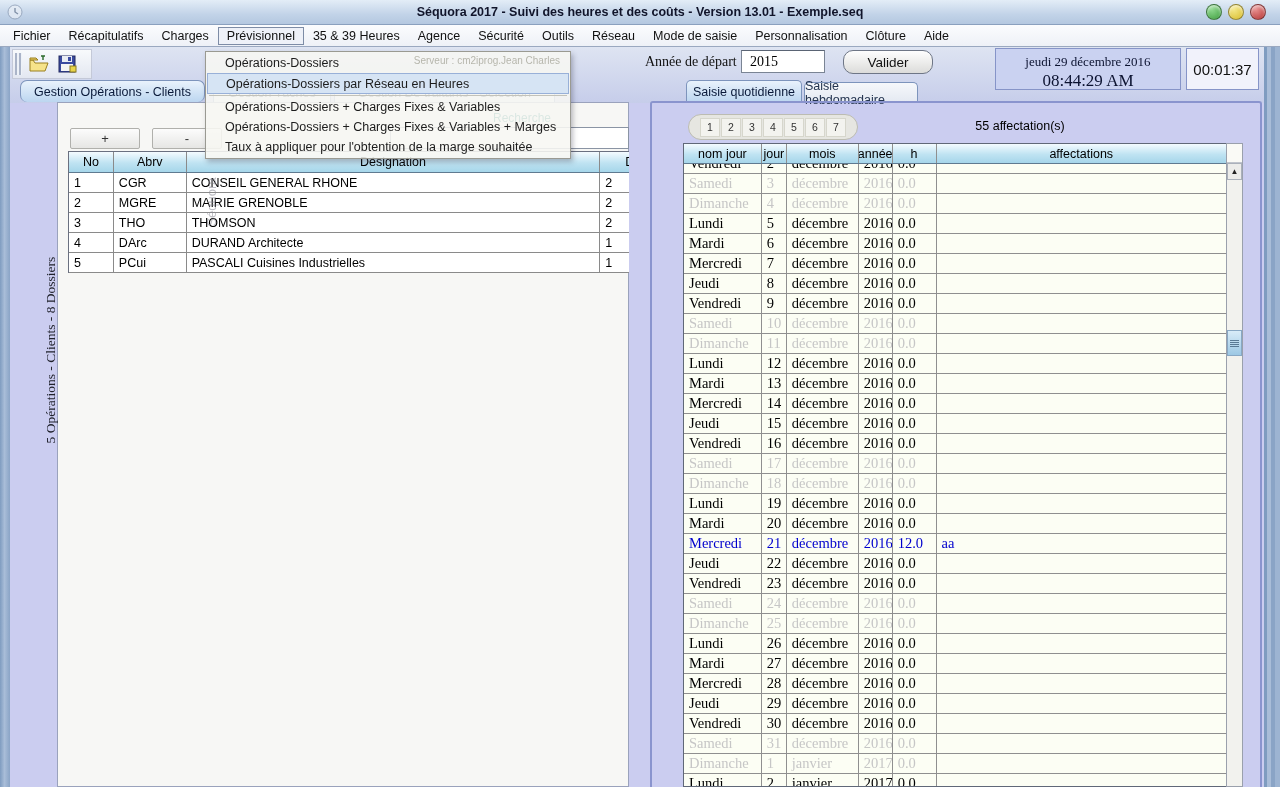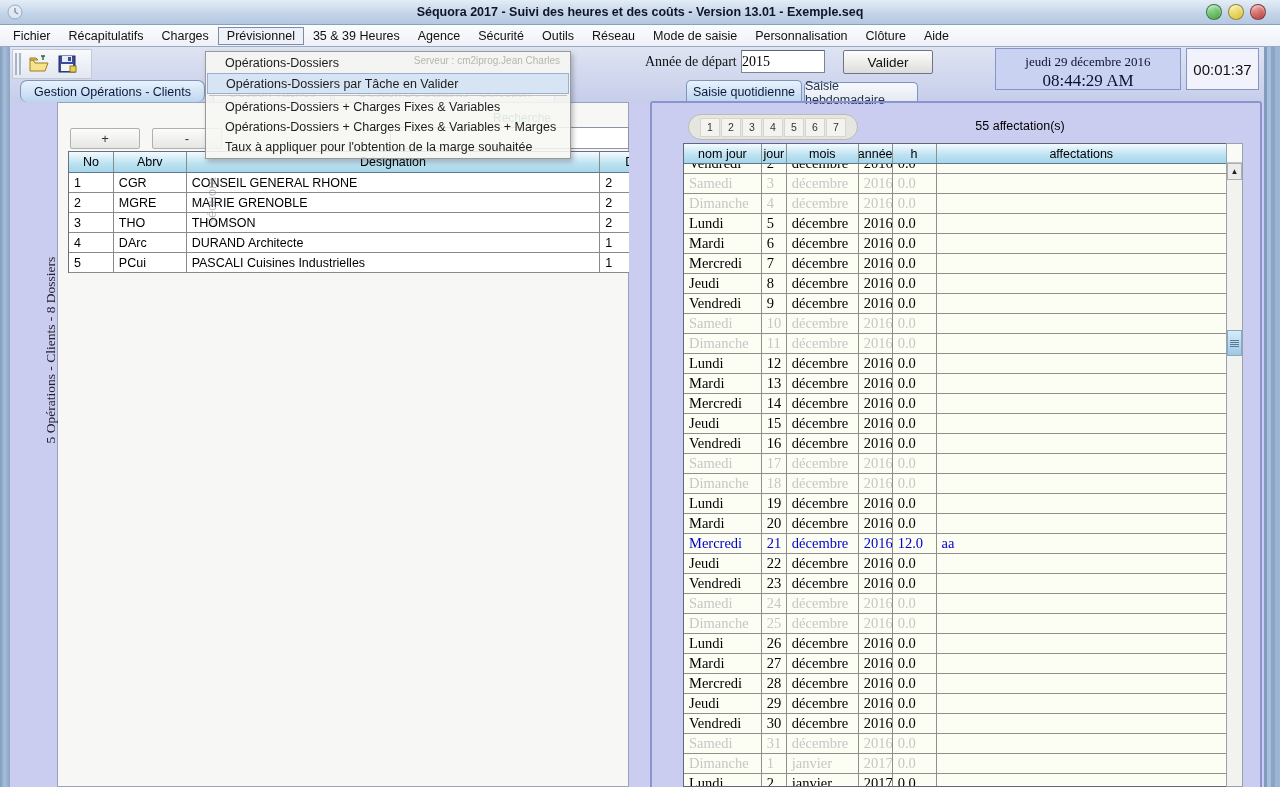--- a/index.html
+++ b/index.html
@@ -38,23 +38,23 @@
   .toolbox { position:absolute; left:12px; top:49px; width:80px; height:30px;
     background:linear-gradient(#f8fafc,#e3e7f1); border:1px solid #c4c9d8; display:flex; align-items:center; }
   .grip { width:7px; height:22px; margin:0 3px 0 2px;
     background:repeating-linear-gradient(90deg,#aab4c8 0 2px,#eef2f8 2px 4px); }
   .tbtn { width:28px; height:26px; display:flex; align-items:center; justify-content:center; cursor:pointer; }
 
   .annee-label { position:absolute; left:645px; top:54px; font-family:"Liberation Serif",serif;
     font-size:14px; color:#111; }
   .annee-input { position:absolute; left:741px; top:50px; width:84px; height:23px;
     border:1px solid #7a8494; border-top-color:#5a6474; background:#fff;
-    font-family:"Liberation Serif",serif; font-size:14px; }
+    font-family:"Liberation Serif",serif; font-size:14px; padding-left:8px; }
   .valider-btn { position:absolute; left:843px; top:50px; width:90px; height:24px;
-    background:linear-gradient(#fefefe,#dcdcda); border:1px solid #6e7686; border-radius:2px;
+    background:linear-gradient(#fefefe,#dcdcda); border:1px solid #6e7686; border-radius:10px;
     font-size:13.5px; color:#111; cursor:pointer; }
 
   .datebox { position:absolute; left:995px; top:48px; width:186px; height:42px;
     background:#cad2f1; border:1px solid #8694c8; text-align:center; color:#0b1230;
     font-family:"Liberation Serif",serif; }
   .date-line1 { font-size:13px; margin-top:5px; }
   .date-line2 { font-size:17px; margin-top:1px; }
   .timerbox { position:absolute; left:1186px; top:48px; width:73px; height:42px;
     background:#f1f2fb; border:1px solid #8694c8; display:flex; align-items:center; justify-content:center;
     font-size:15px; color:#111; }
@@ -555,19 +555,19 @@
       <i></i>
       <i></i>
       <i></i>
       <i></i>
     </div>
 </div>
 
 <div class="dropdown" id="dd-menu">
   <div class="server-label">Serveur : cm2iprog.Jean Charles</div>
 <div class="dd-item">Opérations-Dossiers</div>
-    <div class="dd-item hl">Opérations-Dossiers par Tâche en Valider</div>
+    <div class="dd-item hl">Opérations-Dossiers par Réseau en Heures</div>
     <div class="dd-sep"></div>
     <div class="dd-item">Opérations-Dossiers + Charges Fixes &amp; Variables</div>
     <div class="dd-item">Opérations-Dossiers + Charges Fixes &amp; Variables + Marges</div>
     <div class="dd-item">Taux à appliquer pour l'obtention de la marge souhaitée</div>
   </div>
 <div class="watermark">Séquora</div>
 
 </body></html>

